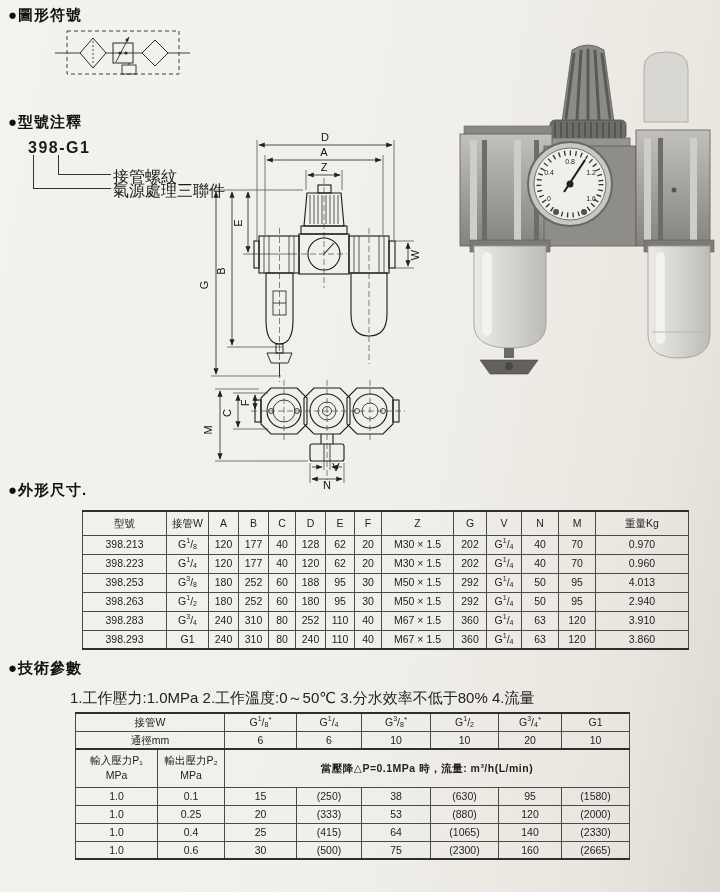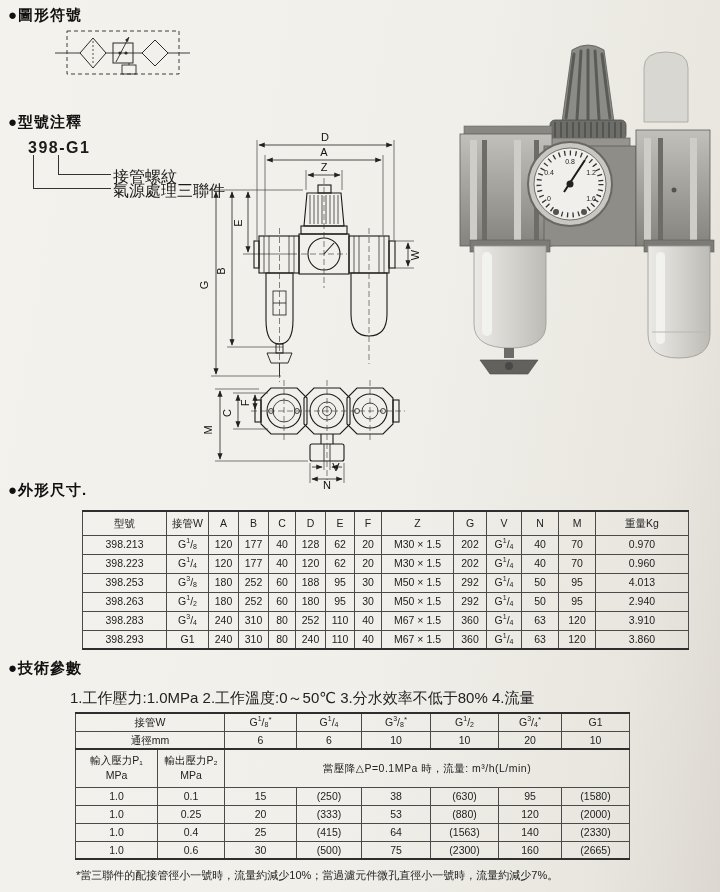--- a/index.html
+++ b/index.html
@@ -23,21 +23,21 @@
   td,th{border:1px solid #4a4a4a;text-align:center;vertical-align:middle;font-weight:normal;padding:0 1px;white-space:nowrap;line-height:1.15}
   .t1 th{height:24px}
   .t1 td{height:19px}
   .t2 td{height:20px}
   .t2 .hsep td{border-bottom:2px solid #2e2e2e}
   .t2 .prow td{height:38px}
   .t2 tbody td{height:18px}
   sup{font-size:7px;vertical-align:top;position:relative;top:-1px}
   sub{font-size:7px;vertical-align:bottom;position:relative;bottom:-1px}
   sup.star{font-size:8px}
-  .flow-caption{font-weight:normal;letter-spacing:.5px}
+  .flow-caption{font-weight:bold;letter-spacing:.5px}
   .two-line{line-height:1.5}
 </style>
 </head>
 <body>
 
 <div id="page">
 
   <div class="sec-title" style="left:8px;top:6px">●圖形符號</div>
 
   <svg style="position:absolute;left:55px;top:25px" width="135" height="56" viewBox="0 0 135 56">
@@ -499,32 +499,31 @@
           <td>(880)</td>
           <td>120</td>
           <td>(2000)</td>
         </tr>
         <tr>
           <td>1.0</td>
           <td>0.4</td>
           <td>25</td>
           <td>(415)</td>
           <td>64</td>
-          <td>(1563)</td>
+          <td>(1065)</td>
           <td>140</td>
           <td>(2330)</td>
         </tr>
         <tr>
           <td>1.0</td>
           <td>0.6</td>
           <td>30</td>
           <td>(500)</td>
           <td>75</td>
           <td>(2300)</td>
           <td>160</td>
           <td>(2665)</td>
         </tr>
       </tbody>
   </table>
 
-  <div class="footnote">*當三聯件的配接管徑小一號時，流量約減少10%；當過濾元件微孔直徑小一號時，流量約減少7%。</div>
 
 </div>
 
 </body></html>

